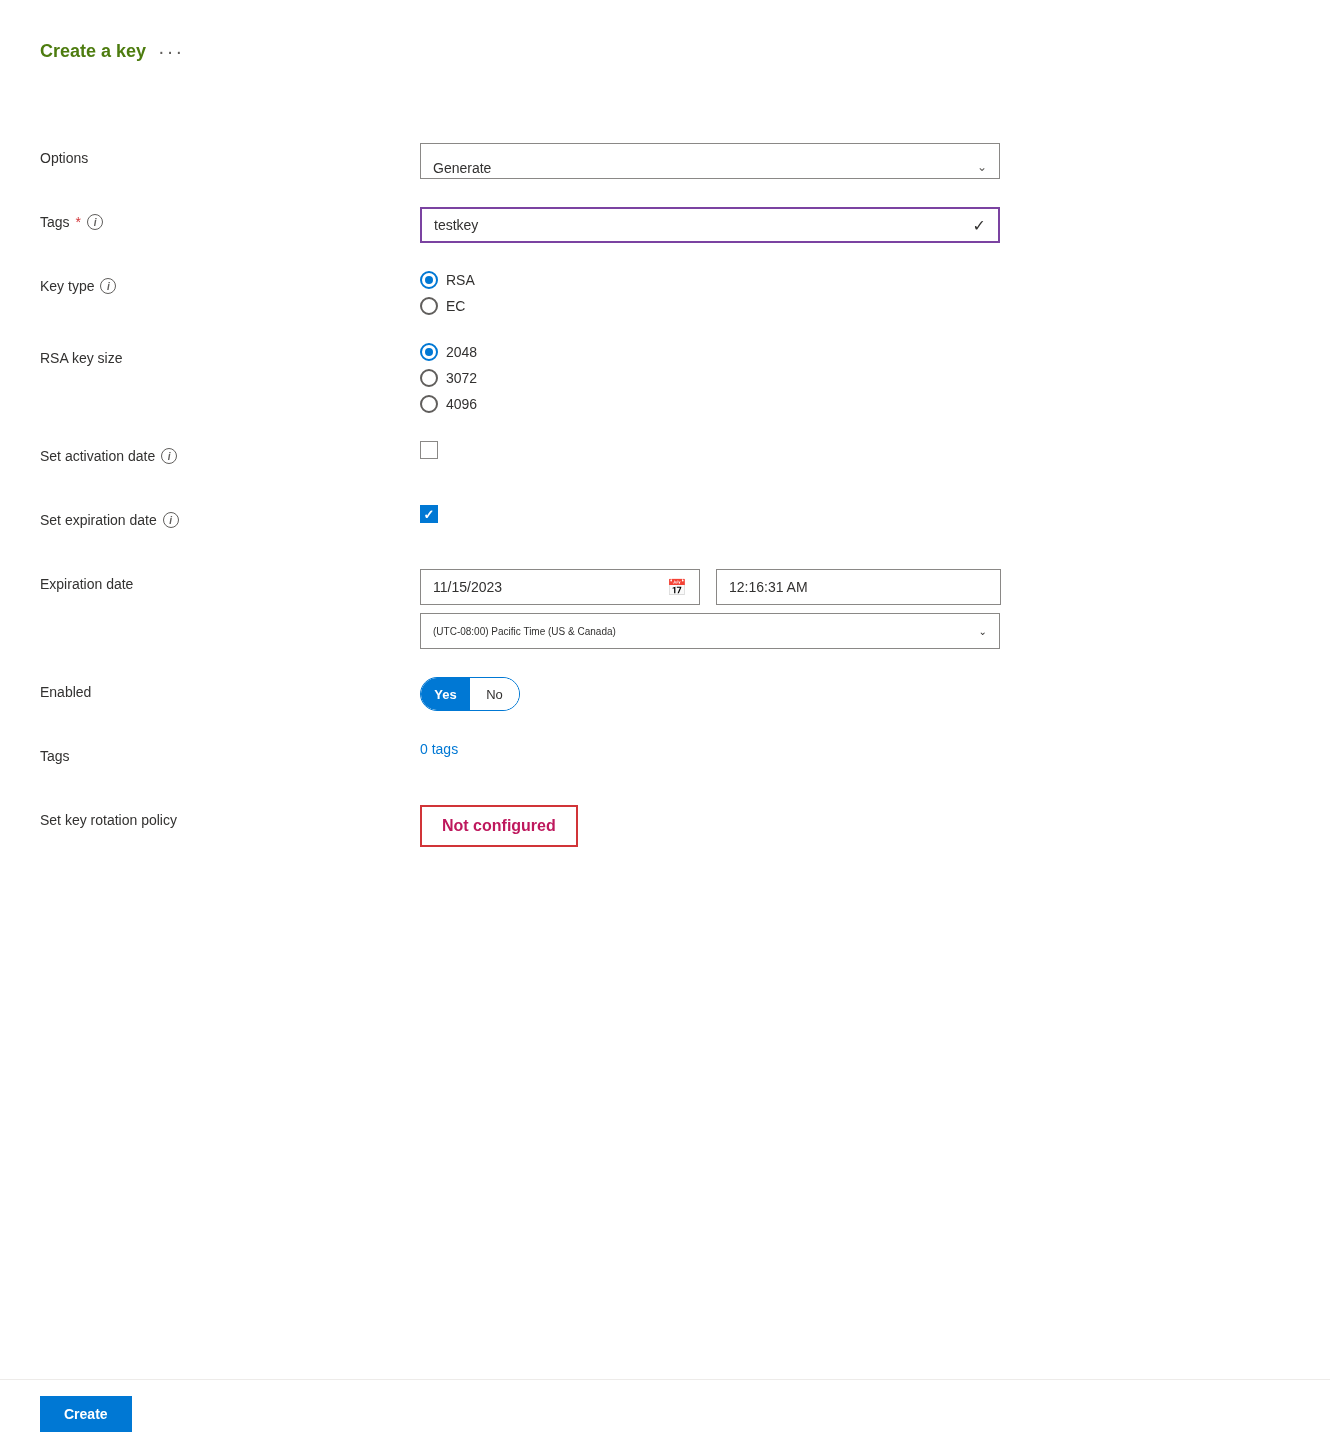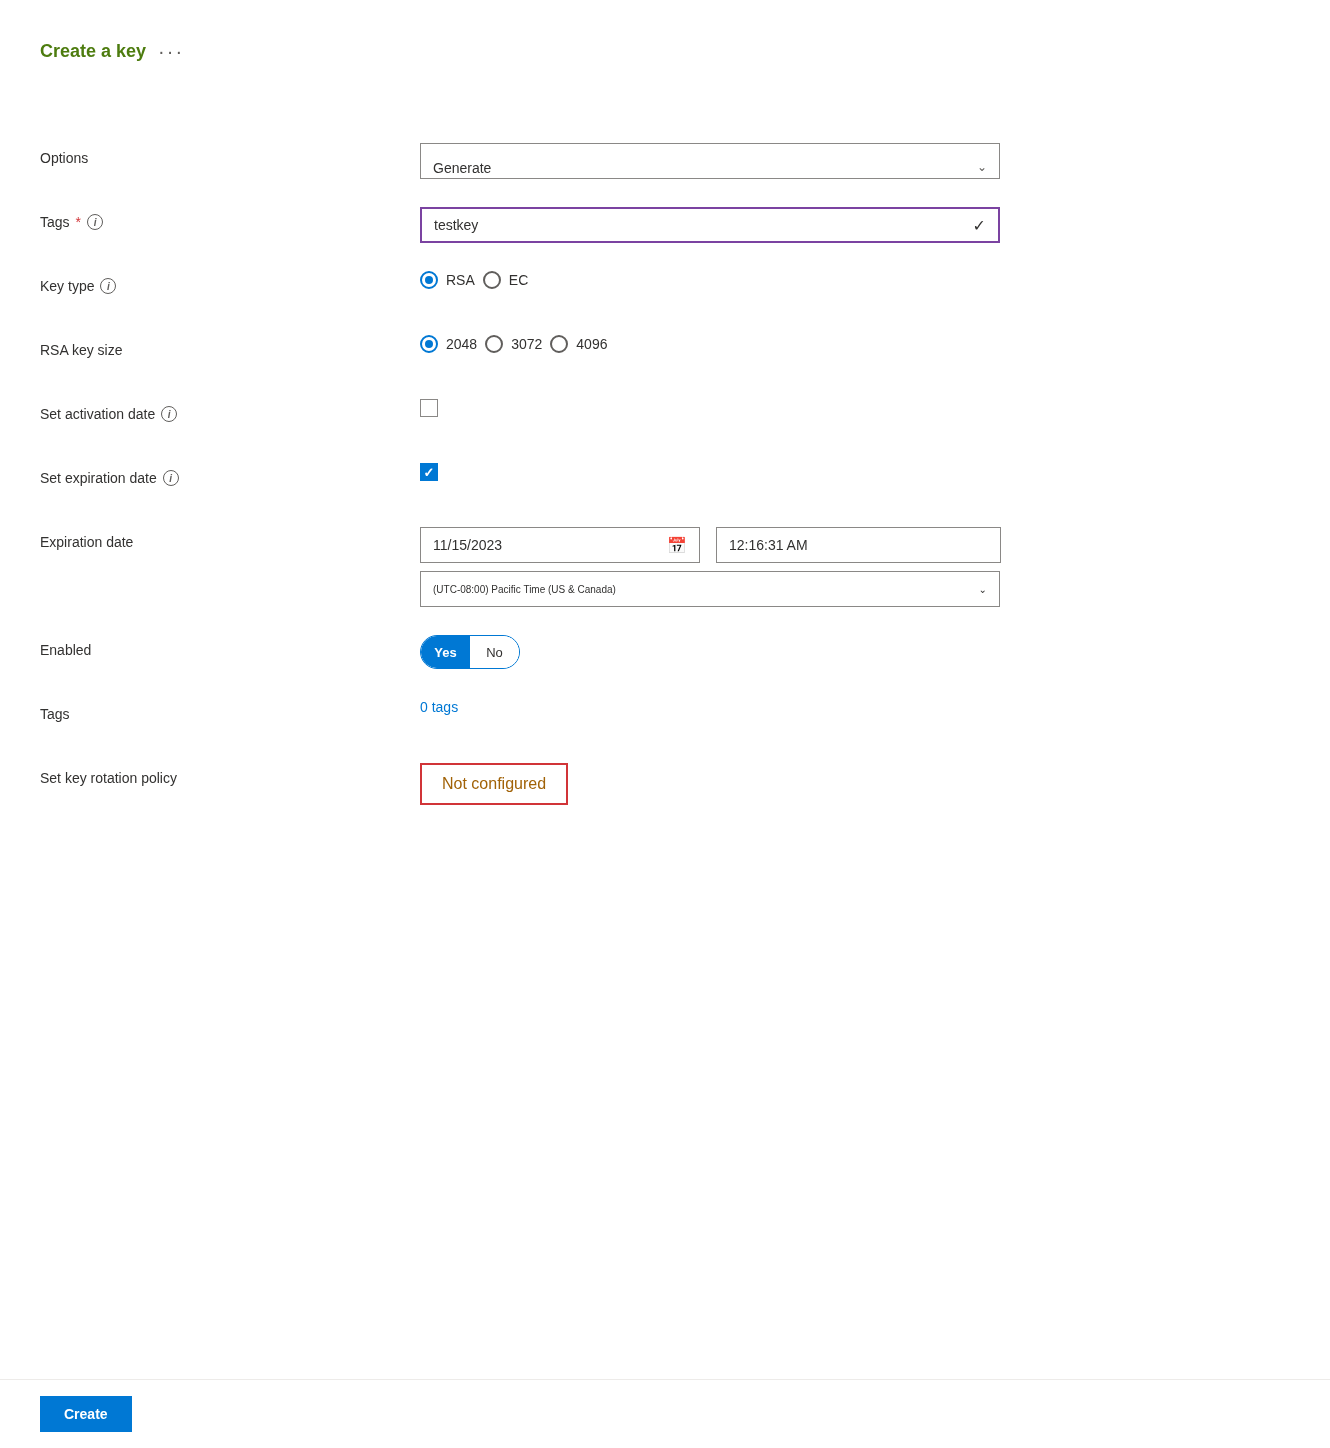--- a/index.html
+++ b/index.html
@@ -127,21 +127,21 @@
     }
 
     .checkmark-icon {
       color: #323130;
       font-size: 16px;
     }
 
     
     .radio-group {
       display: flex;
-      flex-direction: row;
+      flex-direction: column;
       gap: 8px;
     }
 
     .radio-item {
       display: flex;
       align-items: center;
       gap: 8px;
       cursor: pointer;
     }
 
@@ -329,22 +329,23 @@
 
     
     .not-configured-box {
       display: inline-block;
       border: 2px solid #d13438;
       padding: 10px 20px;
       cursor: pointer;
     }
 
     .not-configured-text {
-      color: #a16207;
+      color: #be185d;
       font-size: 16px;
+      font-weight: bold;
     }
 
     
     .footer {
       position: fixed;
       bottom: 0;
       left: 0;
       width: 1330px;
       background: #fff;
       border-top: 1px solid #edebe9;

